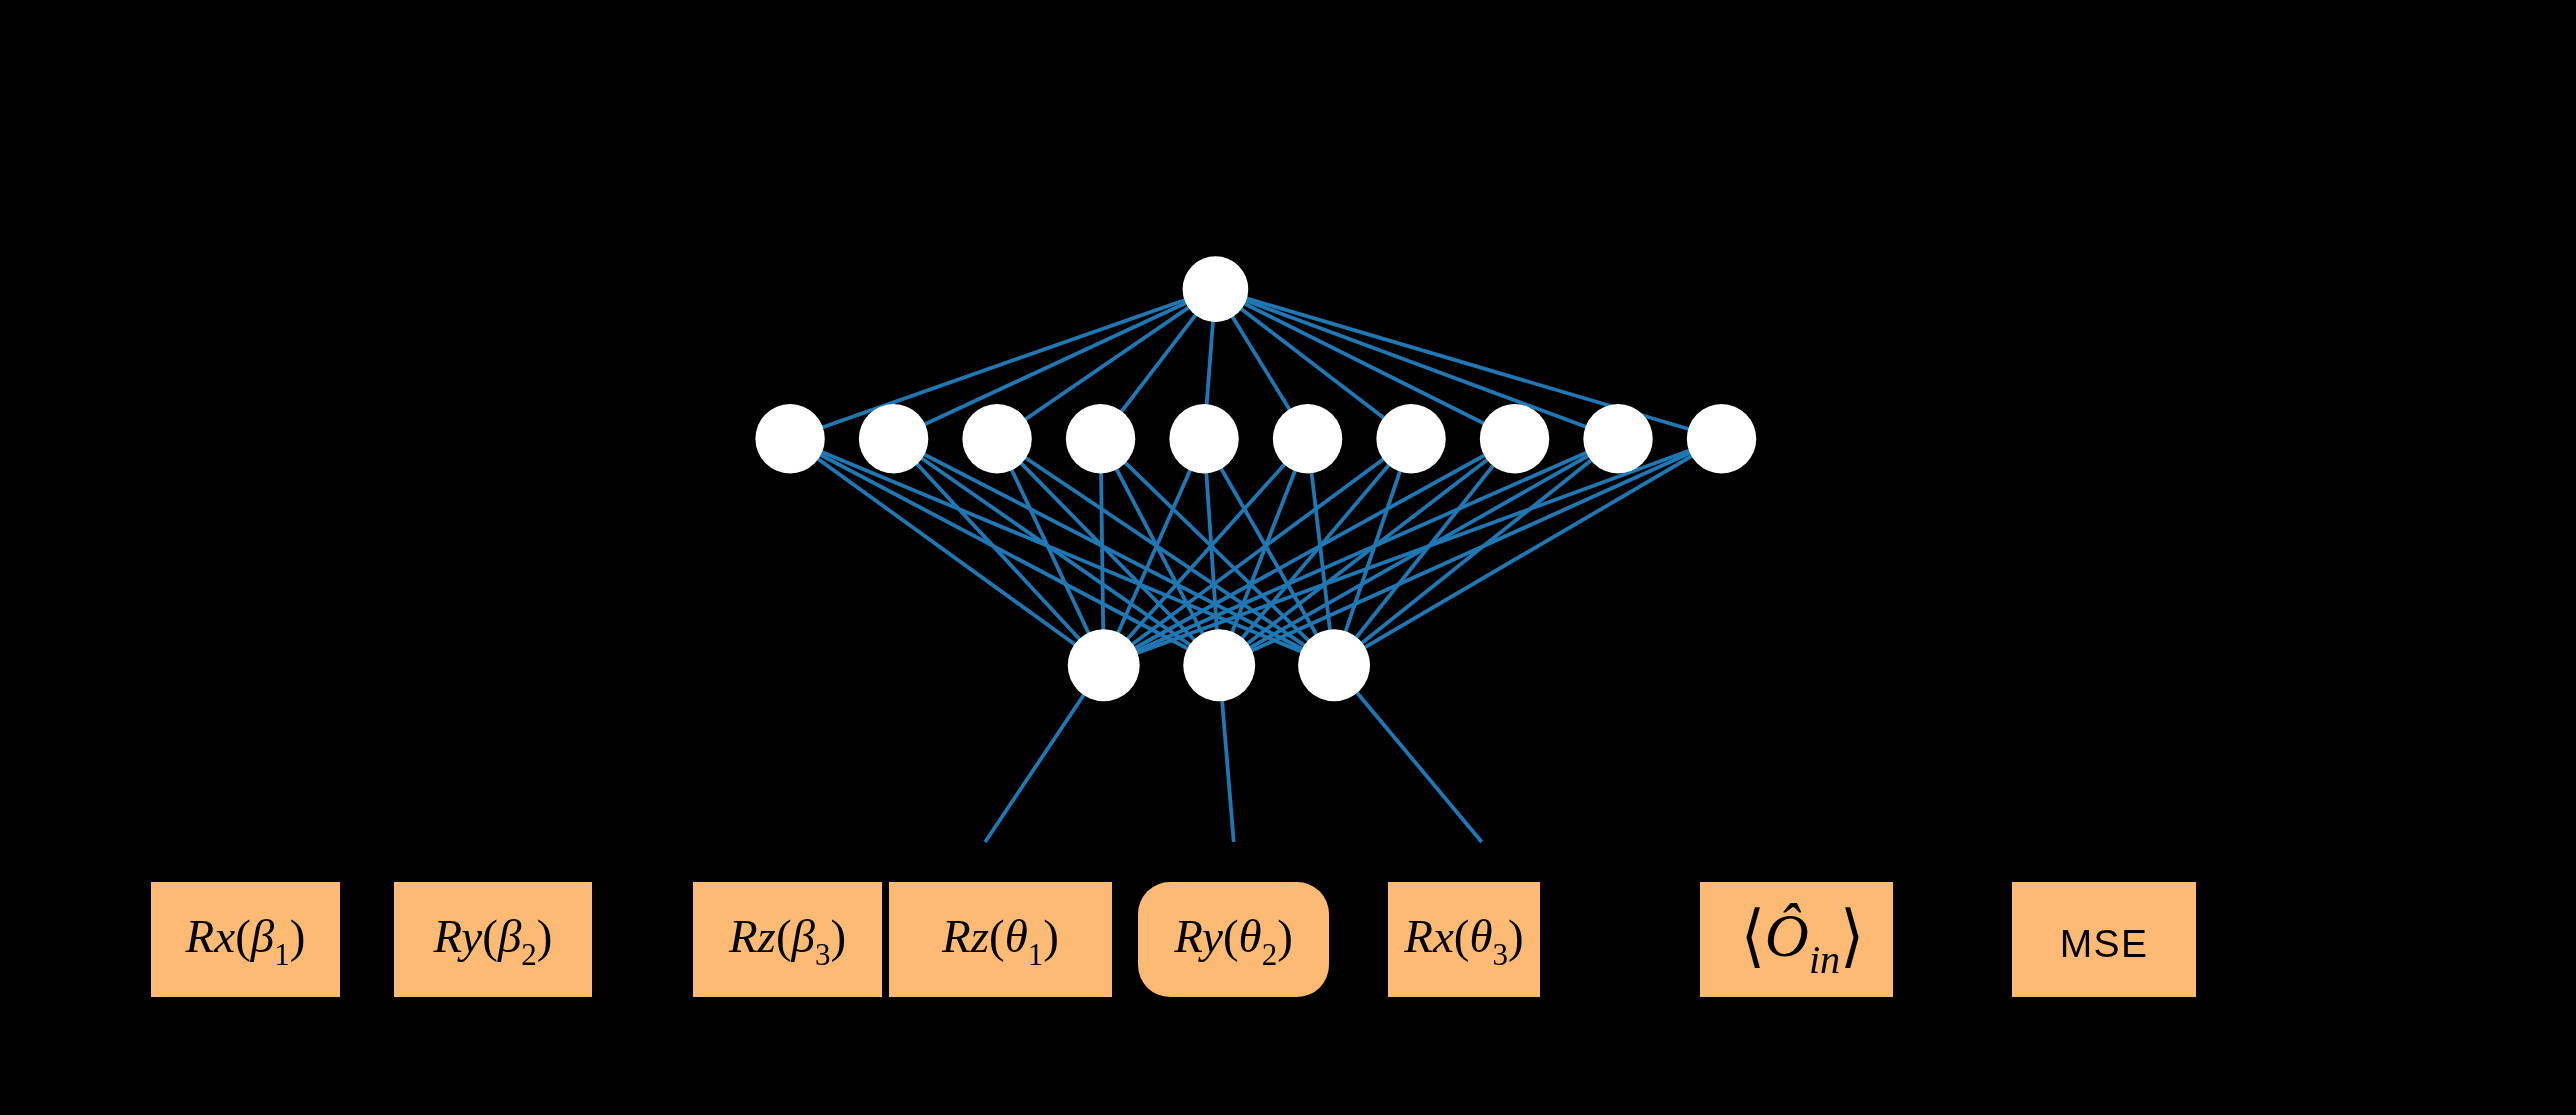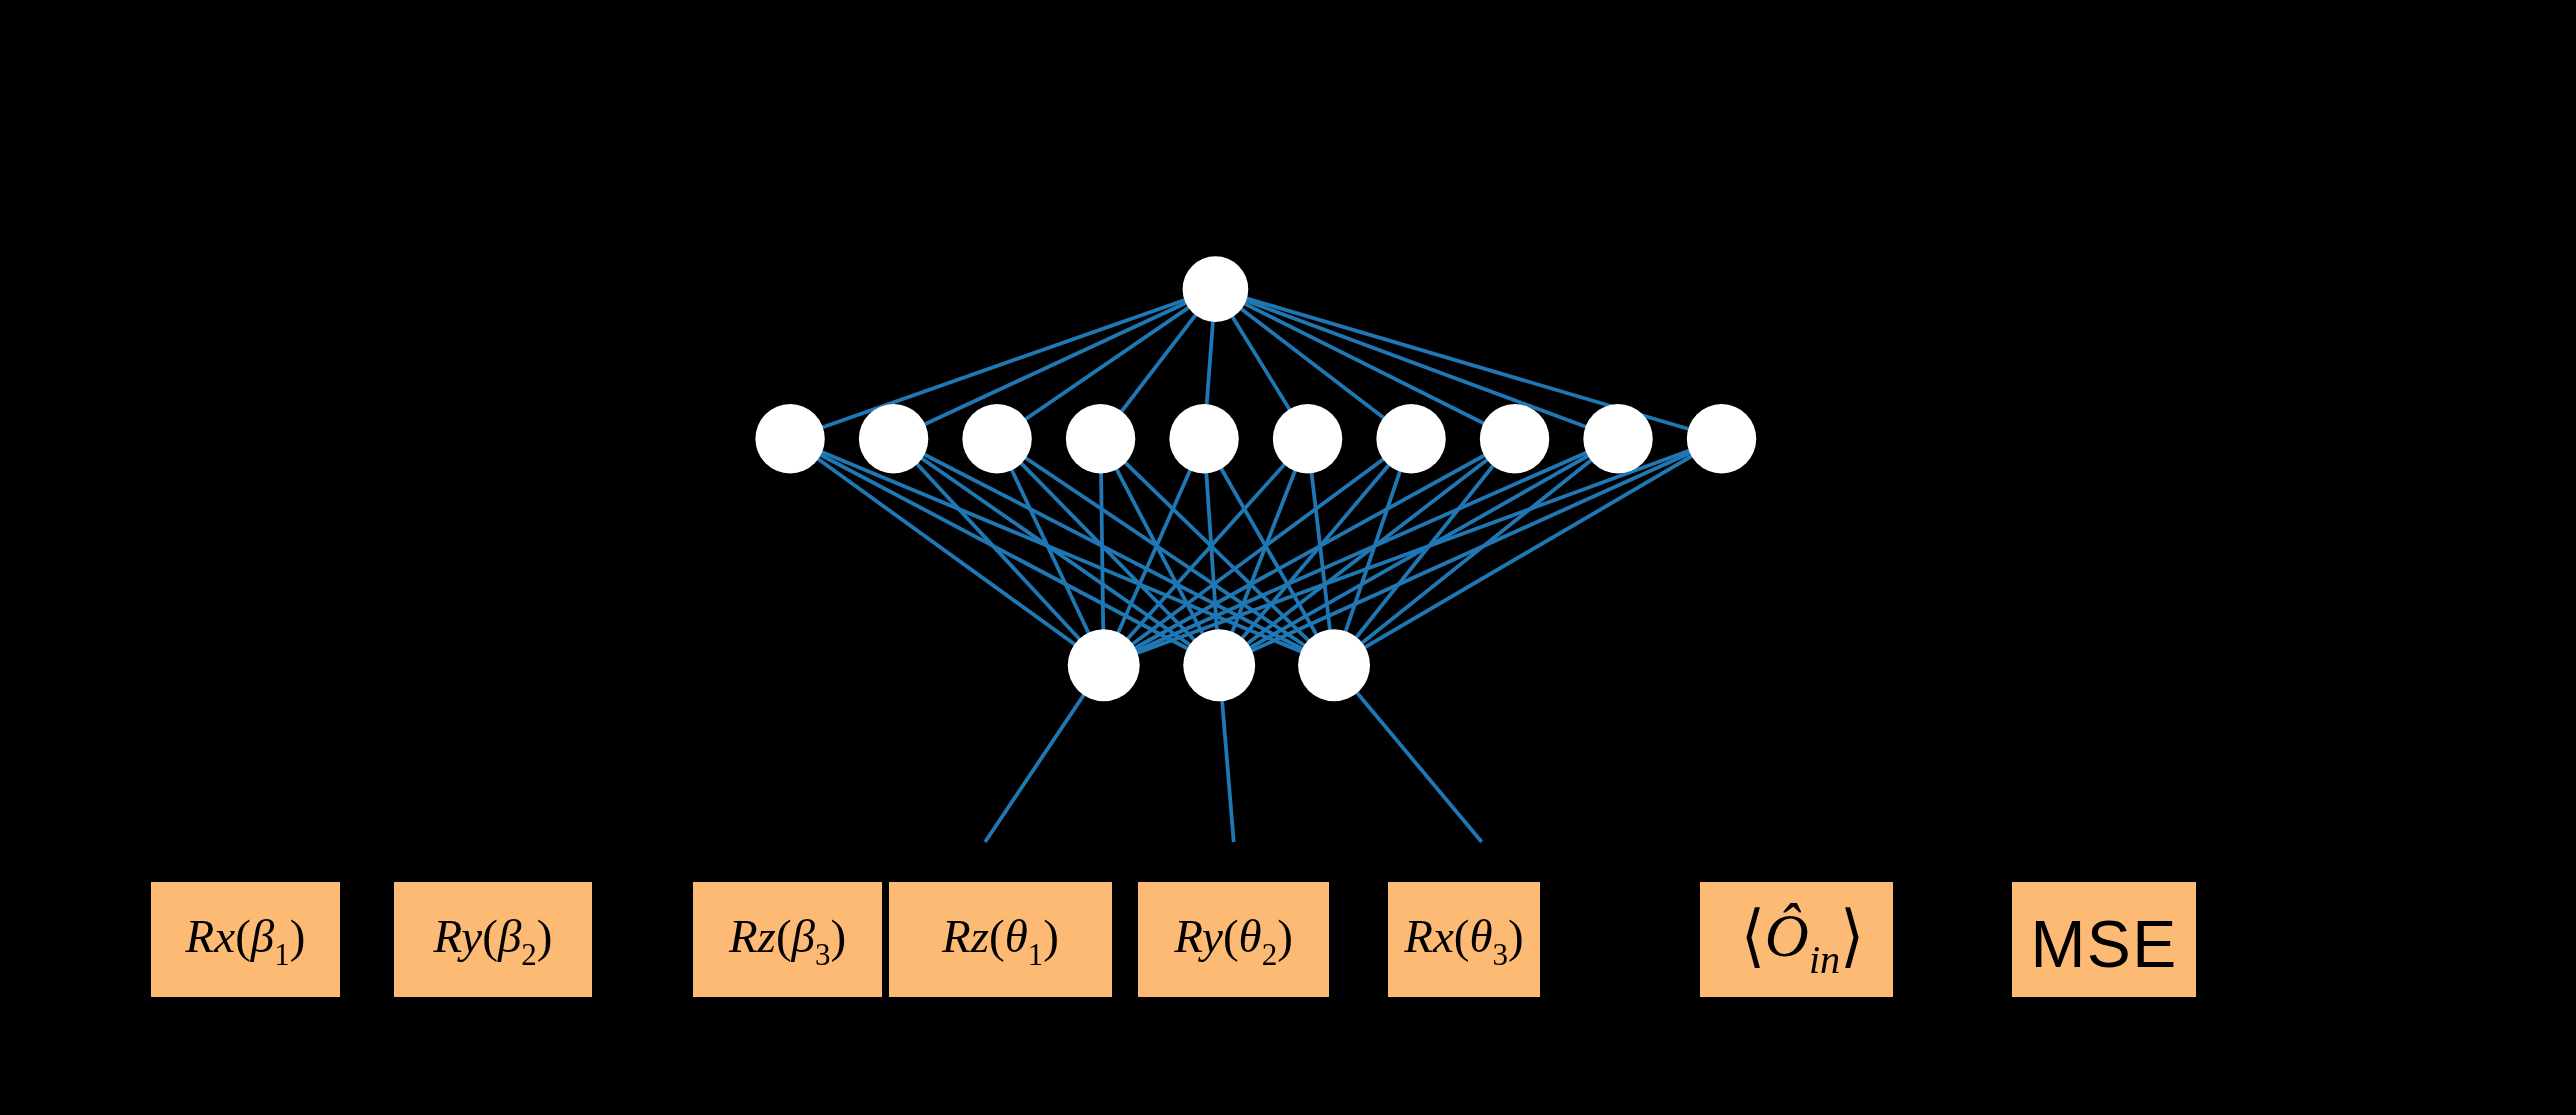--- a/index.html
+++ b/index.html
@@ -31,30 +31,30 @@
     font-size: 47px;
     font-style: normal;
     white-space: nowrap;
   }
   .math i { font-style: italic; }
   .math sub { font-size: 0.66em; font-style: normal; position: relative; top: 0.08em; }
   .b1 { left: 151px;  width: 189px; }
   .b2 { left: 394px;  width: 198px; }
   .b3 { left: 647px; width: 189px; margin-left: 46px; }
   .b4 { left: 889px; width: 223px; }
-  .b5 { left: 1138px; width: 191px; }
+  .b5 { left: 1138px; width: 191px; border-radius: 32px; }
   .b6 { left: 1388px; width: 152px; }
   .b7 { left: 1700px; width: 181px; padding-left: 12px; }
   .b8 { left: 2012px; width: 184px; }
   .expectation .math { font-size: 61px; }
   .expectation .bracket { display: inline-block; transform: scaleY(1.12); }
   .expectation sub i { font-style: italic; }
   .mse-label {
     font-family: "Liberation Sans", "DejaVu Sans", sans-serif;
-    font-size: 66px;
+    font-size: 39px;
     letter-spacing: 1.3px;
     margin-top: 8px;
   }
 </style>
 </head>
 <body>
 
 <div class="stage">
 
   <svg id="network-svg" width="2576" height="1116" viewBox="0 0 4082 1768">

